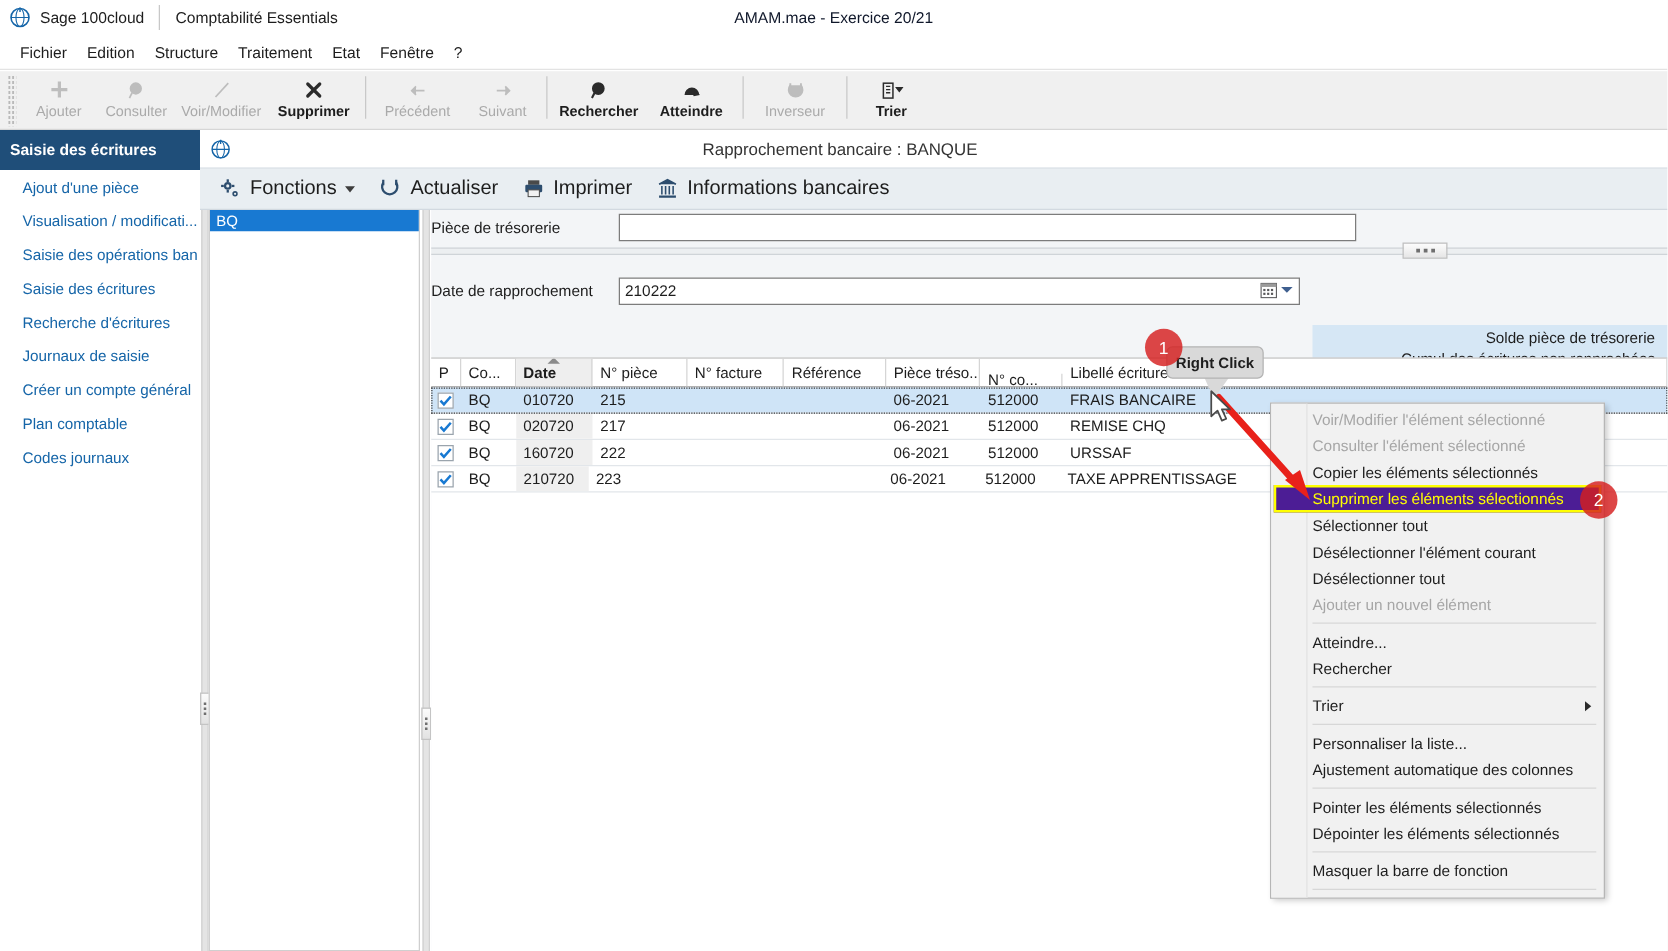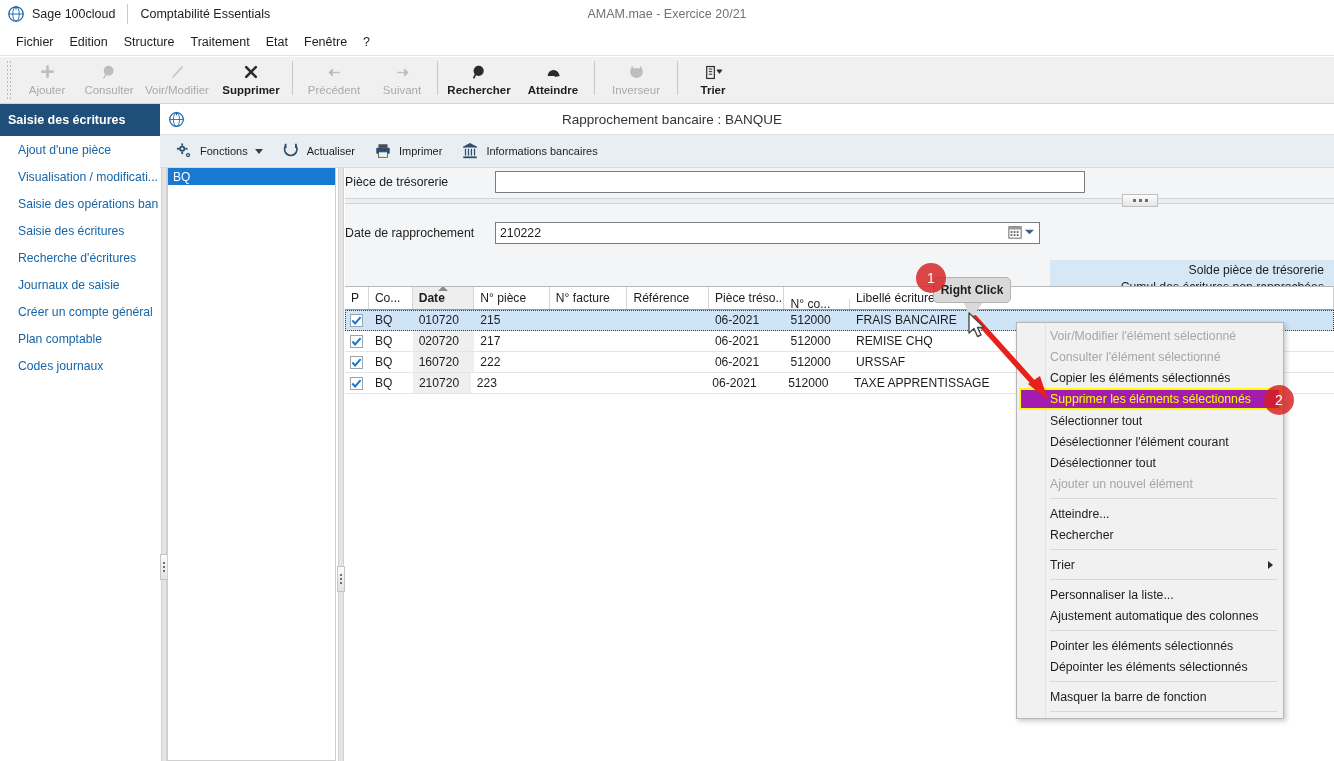--- a/index.html
+++ b/index.html
@@ -22,21 +22,21 @@
   }
   .tb-logo { margin-left: 7px; width: 18px; height: 18px; color: #1565a8; }
   .tb-brand { margin-left: 7px; font-size: 12.5px; color: #1d1d1d; }
   .tb-sep {
     width: 1px; height: 20px; background: #c8c8c8; margin: 0 12px;
   }
   .tb-module { font-size: 12.5px; color: #1d1d1d; }
   .tb-doc {
     position: absolute; left: 0; top: 0; width: 1334px; height: 28px;
     display: flex; align-items: center; justify-content: center;
-    font-size: 12.5px; color: #737373; pointer-events: none;
+    font-size: 12.5px; color: #0f172a; pointer-events: none;
   }
 
   
   .menubar {
     position: absolute; left: 0; top: 28px; width: 1334px; height: 28px;
     background: #ffffff;
     border-bottom: 1px solid #e3e3e3;
     display: flex; align-items: center; padding-left: 8px;
   }
   .menubar .mi {
@@ -113,21 +113,21 @@
     font-size: 13.5px; color: #333333; padding-right: 150px; pointer-events: none;
   }
 
   .funcbar {
     position: absolute; left: 160px; top: 134px; width: 1174px; height: 34px;
     background: #e9eef2; border-top: 1px solid #dbe2e8; border-bottom: 1px solid #d2d9e0;
     display: flex; align-items: center; padding-left: 14px;
   }
   .fbtn { display: flex; align-items: center; margin-right: 18px; cursor: default; }
   .fbtn .ic { width: 20px; height: 20px; display: flex; align-items: center; justify-content: center; margin-right: 6px; }
-  .fbtn .lb { font-size: 11px; color: #1d1d1d; }
+  .fbtn .lb { font-size: 16px; color: #1d1d1d; }
   .caret-dn { margin-left: 7px; width: 0; height: 0;
     border-left: 4px solid transparent; border-right: 4px solid transparent; border-top: 5px solid #3d3d3d; }
 
   
   .bqlist {
     position: absolute; left: 167px; top: 168px; width: 169px; height: 593px;
     background: #ffffff; border: 1px solid #cfcfcf; border-top: none;
   }
   .bq-row {
     height: 17px; background: #1879d2; color: #ffffff;
@@ -234,21 +234,21 @@
     content: ""; position: absolute; left: 0; top: 0; width: 28px; height: 100%;
     background: #f1f1f1; border-right: 1px solid #e2e2e2;
   }
   .cm-item {
     position: relative; height: 21px; display: flex; align-items: center;
     padding-left: 33px; font-size: 12.3px; color: #1d1d1d; cursor: default;
     z-index: 1;
   }
   .cm-item.disabled { color: #a6a6a6; }
   .cm-item.hl {
-    background: #a21caf; color: #ffff00; border: 2px solid #ffff00;
+    background: #4c1d95; color: #ffff00; border: 2px solid #ffff00;
     height: 22px; margin: 0 2px; padding-left: 29px; font-weight: normal;
   }
   .cm-sep { height: 1px; background: #d7d7d7; margin: 4px 6px 4px 33px; z-index: 1; position: relative; }
   .cm-arrow {
     position: absolute; right: 10px; top: 50%; margin-top: -4px;
     width: 0; height: 0; border-top: 4px solid transparent;
     border-bottom: 4px solid transparent; border-left: 5px solid #2b2b2b;
   }
 
   

